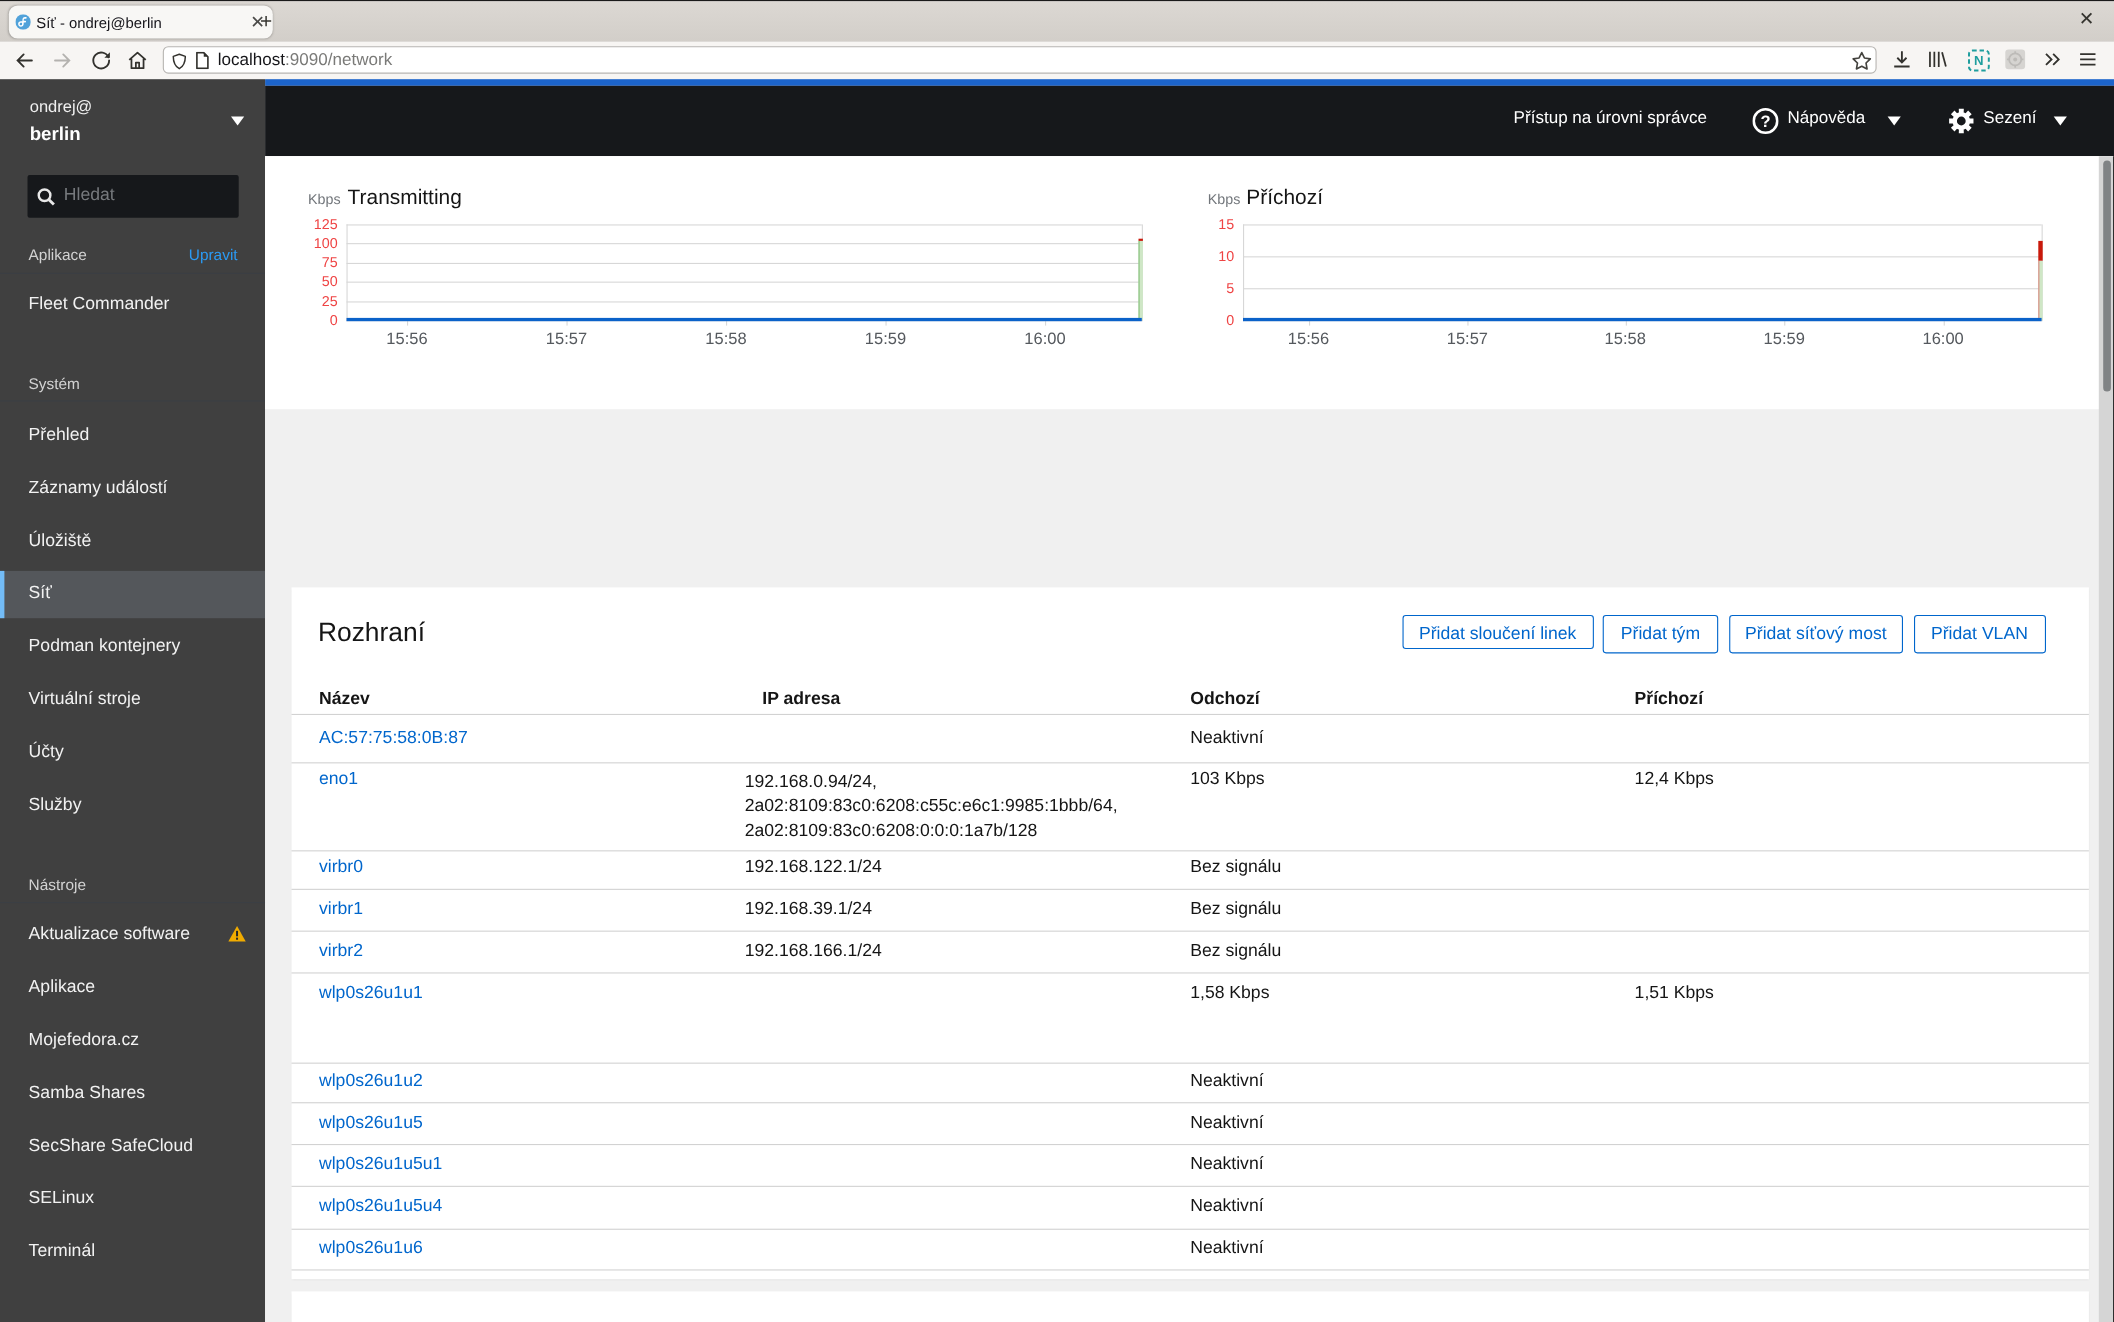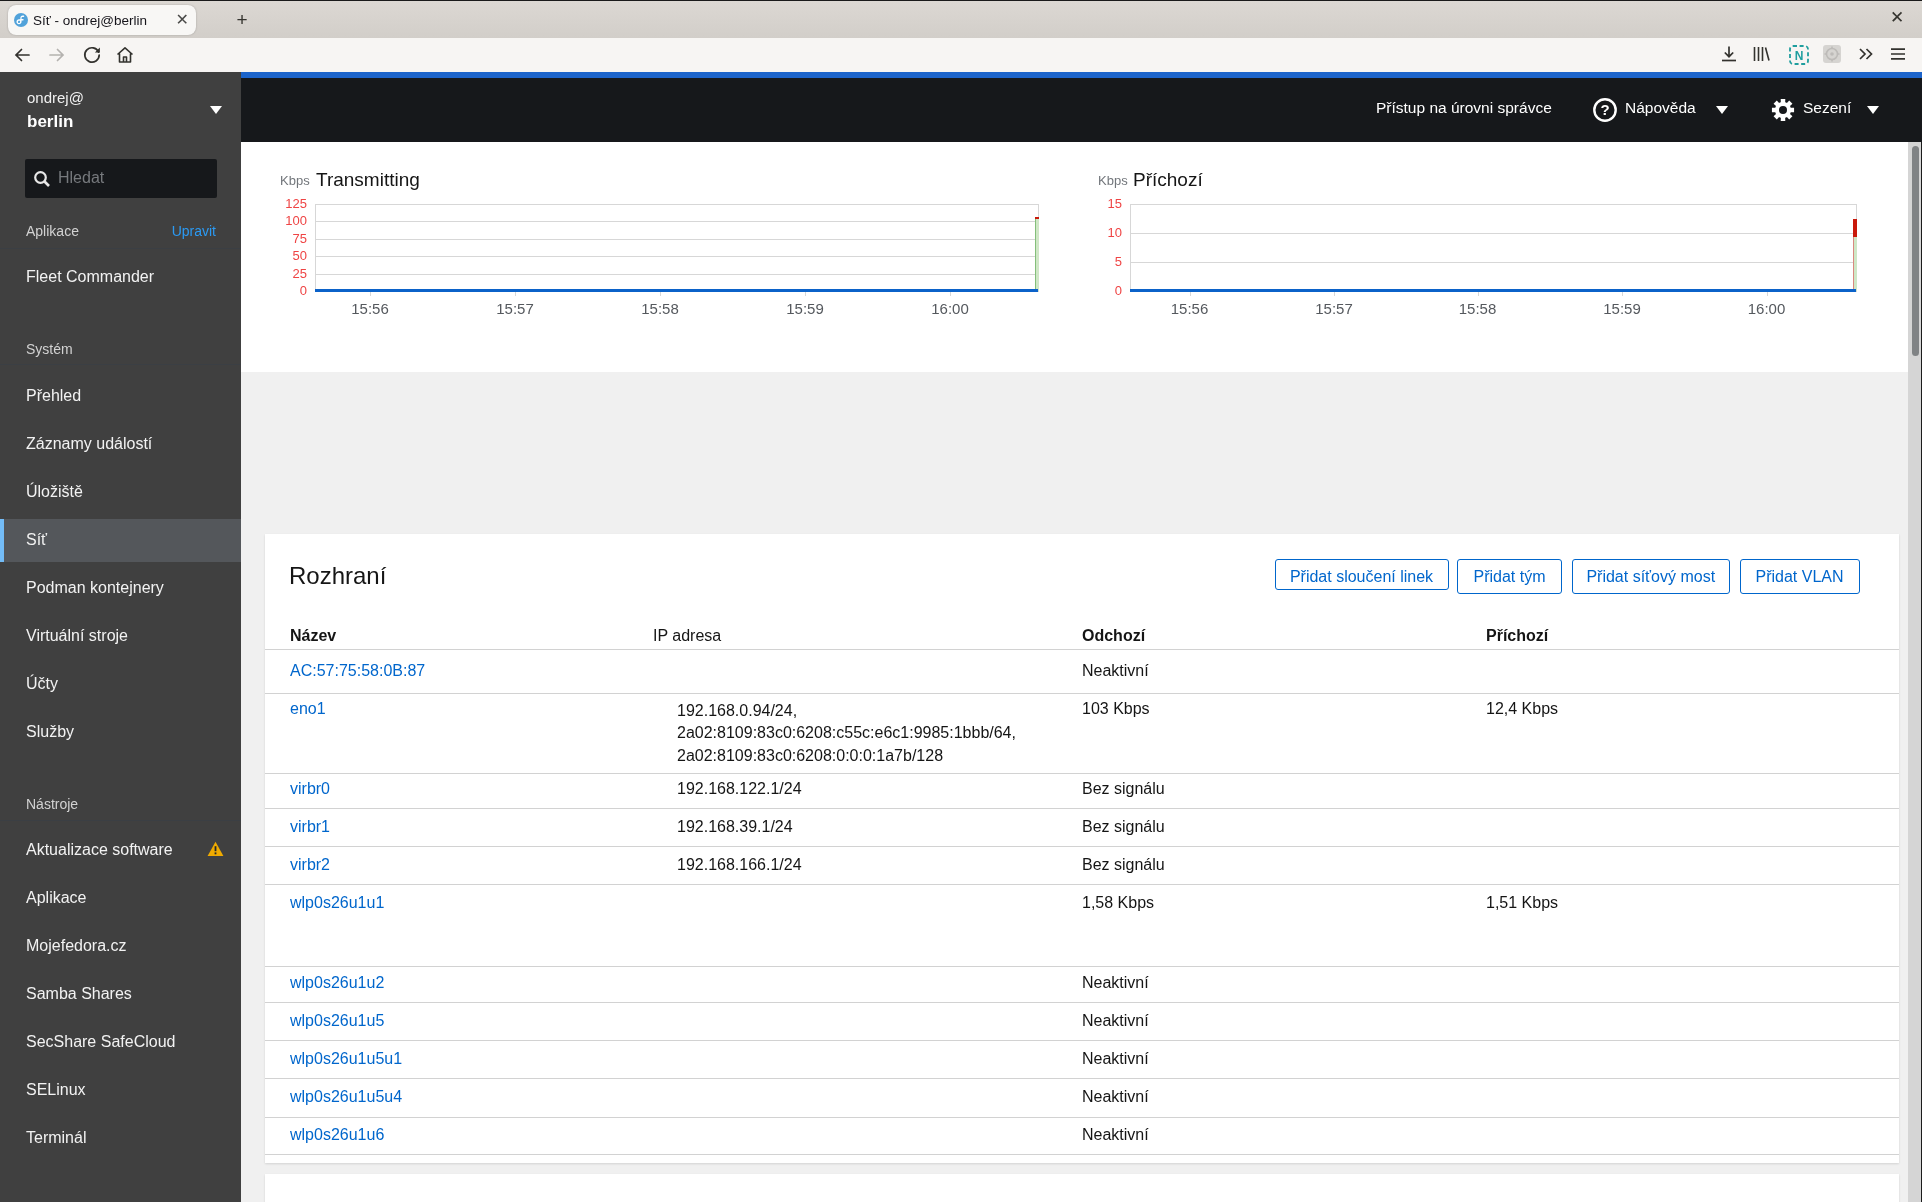--- a/index.html
+++ b/index.html
@@ -1,20 +1,20 @@
 <!DOCTYPE html>
 <html><head><meta charset="utf-8">
 <style>
 *{margin:0;padding:0;box-sizing:border-box}
 html,body{width:1922px;height:1202px;overflow:hidden;font-family:"Liberation Sans",sans-serif}
 .abs{position:absolute}
 body{position:relative;background:#f0f0f0}
 
 #tabbar{position:absolute;left:0;top:0;width:1922px;height:38px;background:linear-gradient(#dcd8d3,#d2cec9);border-top:1px solid #1a1a1a}
-#tab{position:absolute;left:8px;top:4px;width:188px;height:30px;background:#f8f7f5;border-radius:8px;box-shadow:0 0 2px rgba(0,0,0,.25)}
+#tab{position:absolute;left:8px;top:4px;width:240px;height:30px;background:#f8f7f5;border-radius:8px;box-shadow:0 0 2px rgba(0,0,0,.25)}
 #tab .title{position:absolute;left:25px;top:8px;font-size:13.5px;color:#15141a;white-space:nowrap}
 #tab .close{position:absolute;right:7px;top:4.5px;font-size:16px;color:#4a4a48}
 #newtab{position:absolute;left:229px;top:6px;width:26px;height:26px;font-size:19px;color:#35342f;text-align:center;line-height:25px}
 #winclose{position:absolute;left:1884px;top:4px;width:26px;height:26px;font-size:17px;color:#35342f;text-align:center;line-height:26px}
 #toolbar{position:absolute;left:0;top:38px;width:1922px;height:34px;background:#f7f5f3}
 #urlbox{position:absolute;left:148px;top:4px;width:1558px;height:25px;background:#fff;border:1px solid #b7b5b2;border-radius:5px}
 #urlbox .u1{position:absolute;left:49px;top:3px;font-size:15.5px;color:#16161a}
 .ticon{position:absolute;top:6px}
 #bluebar{position:absolute;left:241px;top:72px;width:1681px;height:6px;background:#1c64cb}
 
@@ -63,20 +63,33 @@
   <svg class="ticon" style="left:46px" width="22" height="22" viewBox="0 0 22 22">
       <path d="M4 11h13M11.5 5.5 17 11l-5.5 5.5" stroke="#b4b2af" stroke-width="1.7" fill="none" stroke-linecap="round"></path>
     </svg>
   <svg class="ticon" style="left:81px" width="22" height="22" viewBox="0 0 22 22">
       <path d="M17.6 8.1a7.2 7.2 0 1 0 .6 2.9" stroke="#33322e" stroke-width="1.7" fill="none" stroke-linecap="round"></path>
       <path d="M18.9 3.6v5h-5z" fill="#33322e"></path>
     </svg>
   <svg class="ticon" style="left:114px" width="22" height="22" viewBox="0 0 22 22">
       <path d="M3.5 10.5 11 3.8l7.5 6.7M5.5 9.5V18h11V9.5M9.5 18v-5h3v5" stroke="#33322e" stroke-width="1.6" fill="none" stroke-linejoin="round"></path>
     </svg>
+  <div id="urlbox">
+    <svg style="position:absolute;left:6px;top:5px" width="16" height="16" viewBox="0 0 19 19">
+        <path d="M9.5 1.6 16 3.9c0 6-1.8 10.5-6.5 13.3C4.8 14.4 3 9.9 3 3.9z" stroke="#33322e" stroke-width="1.6" fill="none" stroke-linejoin="round"></path>
+      </svg>
+    <svg style="position:absolute;left:29px;top:4px" width="12" height="16" viewBox="0 0 12 16">
+        <path d="M1 .8h6.2L11 4.6v10.6H1z" stroke="#33322e" stroke-width="1.5" fill="none" stroke-linejoin="round"></path>
+        <path d="M7.2 .8 11 4.6H7.2z" fill="#33322e"></path>
+      </svg>
+    <span class="u1">localhost<span style="color:#7a7a78">:9090/network</span></span>
+    <svg style="position:absolute;left:1534px;top:3px" width="19" height="19" viewBox="0 0 19 19">
+        <path d="M9.5 1.8 11.9 6.7l5.4.8-3.9 3.8.9 5.4-4.8-2.5-4.8 2.5.9-5.4L1.7 7.5l5.4-.8z" stroke="#44433f" stroke-width="1.5" fill="none" stroke-linejoin="round"></path>
+      </svg>
+  </div>
   <svg class="ticon" style="left:1719px" width="20" height="20" viewBox="0 0 20 20">
       <path d="M10 2.5v10M5.8 8.5 10 12.7l4.2-4.2" stroke="#33322e" stroke-width="1.7" fill="none"></path>
       <path d="M3 16.5h14" stroke="#33322e" stroke-width="1.7"></path>
     </svg>
   <svg class="ticon" style="left:1751px" width="20" height="20" viewBox="0 0 20 20">
       <path d="M3.5 3v14M7.5 3v14M11.5 3v14" stroke="#33322e" stroke-width="1.6"></path>
       <path d="m14.5 3.5 3.5 13" stroke="#33322e" stroke-width="1.6"></path>
     </svg>
   <svg class="ticon" style="left:1788px" width="22" height="22" viewBox="0 0 22 22">
       <rect x="2" y="2" width="18" height="18" rx="3" fill="none" stroke="#1f9e9e" stroke-width="1.8" stroke-dasharray="4 2.6"></rect>
@@ -209,21 +222,21 @@
   <div class="abs" style="left:1611.5px;top:77px;width:4px;height:17.5px;background:#c9190b"></div>
   <div class="bline" style="left:888.5px;top:146.5px;width:726.5px"></div>
 </div>
 <div class="card" style="top:392px;height:629px;font-size:16px;color:#151515">
   <div class="abs" style="left:24px;top:28px;font-size:24px">Rozhraní</div>
   <div class="btn" style="left:1009.5px;top:25px;width:174px;height:31px;line-height:33px">Přidat sloučení linek</div>
   <div class="btn" style="left:1192px;top:25px;width:105px;height:34.5px;line-height:33px">Přidat tým</div>
   <div class="btn" style="left:1306.5px;top:25px;width:158.5px;height:34.5px;line-height:33px">Přidat síťový most</div>
   <div class="btn" style="left:1474.5px;top:25px;width:120px;height:34.5px;line-height:33px">Přidat VLAN</div>
   <div class="abs" style="left:25px;top:93px;font-weight:bold">Název</div>
-  <div class="abs" style="left:388px;top:93px;font-weight:normal">IP adresa</div>
+  <div class="abs" style="left:428px;top:93px;font-weight:bold">IP adresa</div>
   <div class="abs" style="left:817px;top:93px;font-weight:bold">Odchozí</div>
   <div class="abs" style="left:1221px;top:93px;font-weight:bold">Příchozí</div>
   <div class="gline" style="left:0;top:115px;width:1634px;background:#d2d2d2"></div>
   <div class="abs" style="left:25px;top:128px"><span class="link">AC:57:75:58:0B:87</span></div>
   <div class="abs" style="left:817px;top:128px">Neaktivní</div>
   <div class="gline" style="left:0;top:158.5px;width:1634px;background:#d2d2d2"></div>
   <div class="abs" style="left:25px;top:166px"><span class="link">eno1</span></div>
   <div class="abs" style="left:412px;top:166px;line-height:22.4px">192.168.0.94/24,<br>2a02:8109:83c0:6208:c55c:e6c1:9985:1bbb/64,<br>2a02:8109:83c0:6208:0:0:0:1a7b/128</div>
   <div class="abs" style="left:817px;top:166px">103 Kbps</div>
   <div class="abs" style="left:1221px;top:166px">12,4 Kbps</div>

